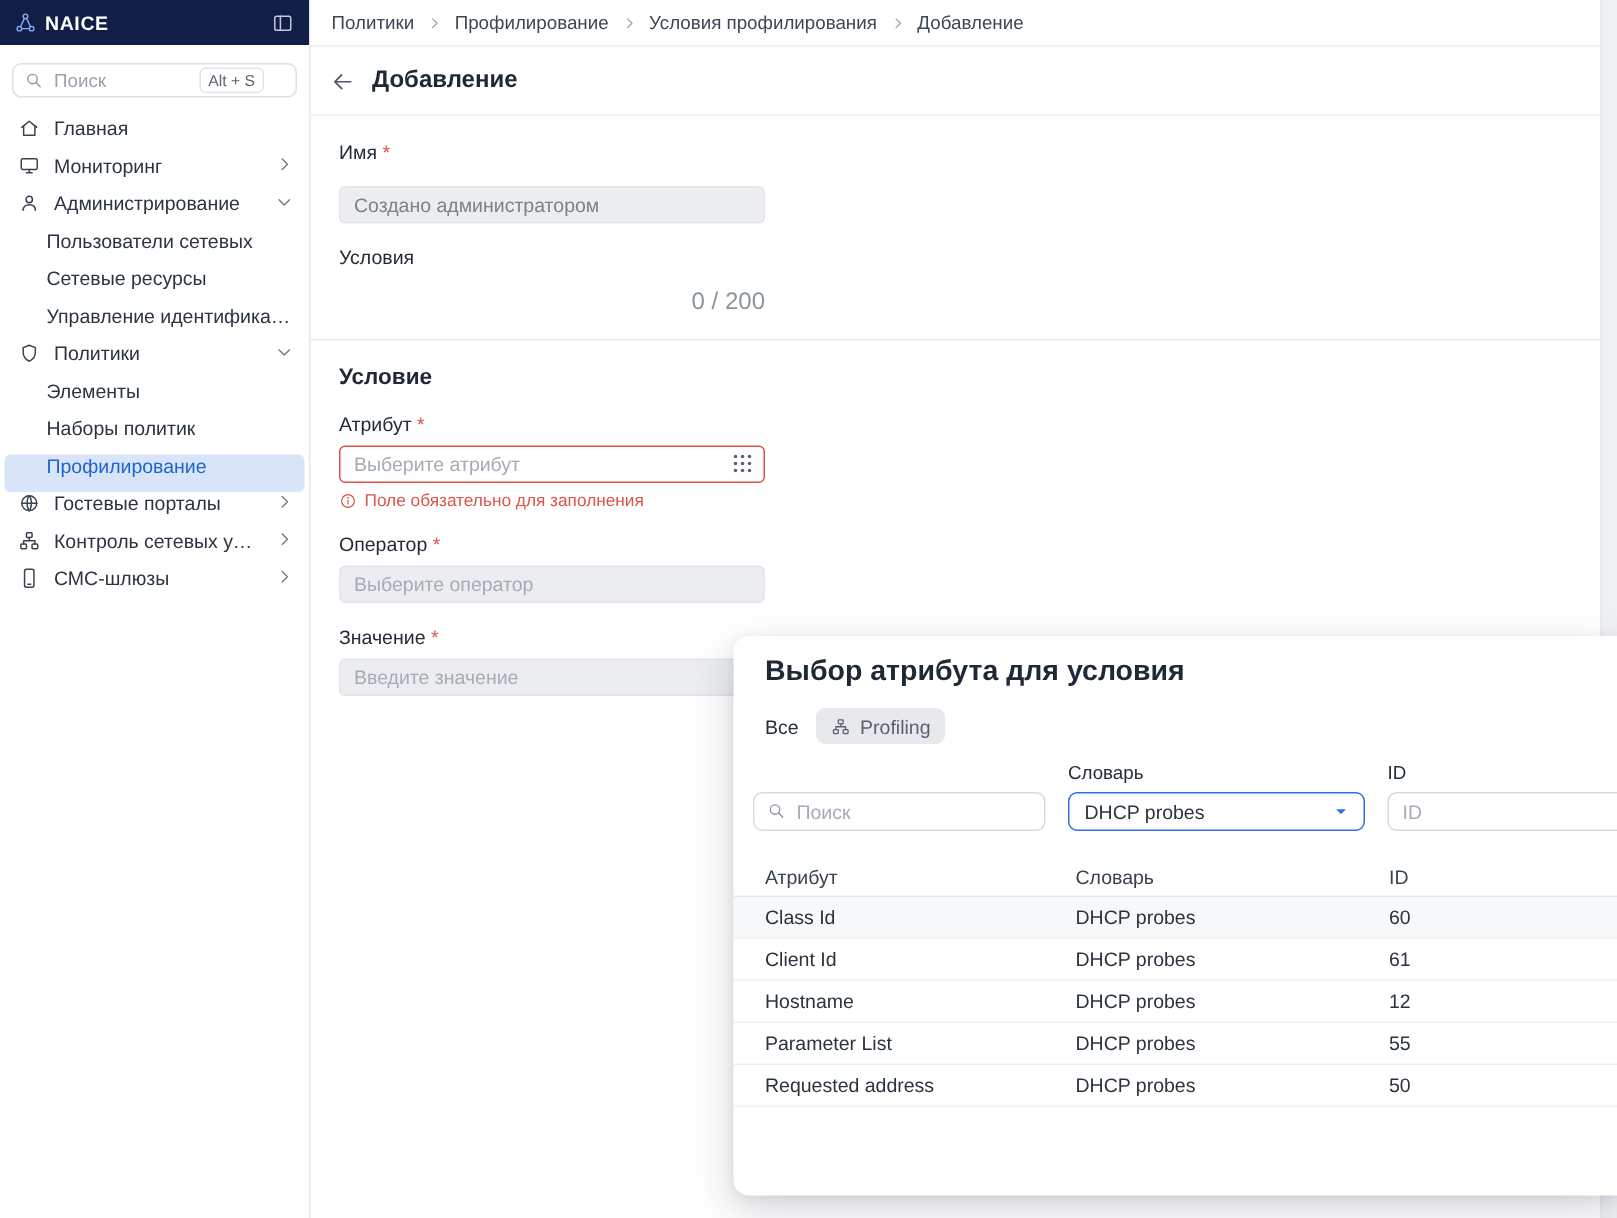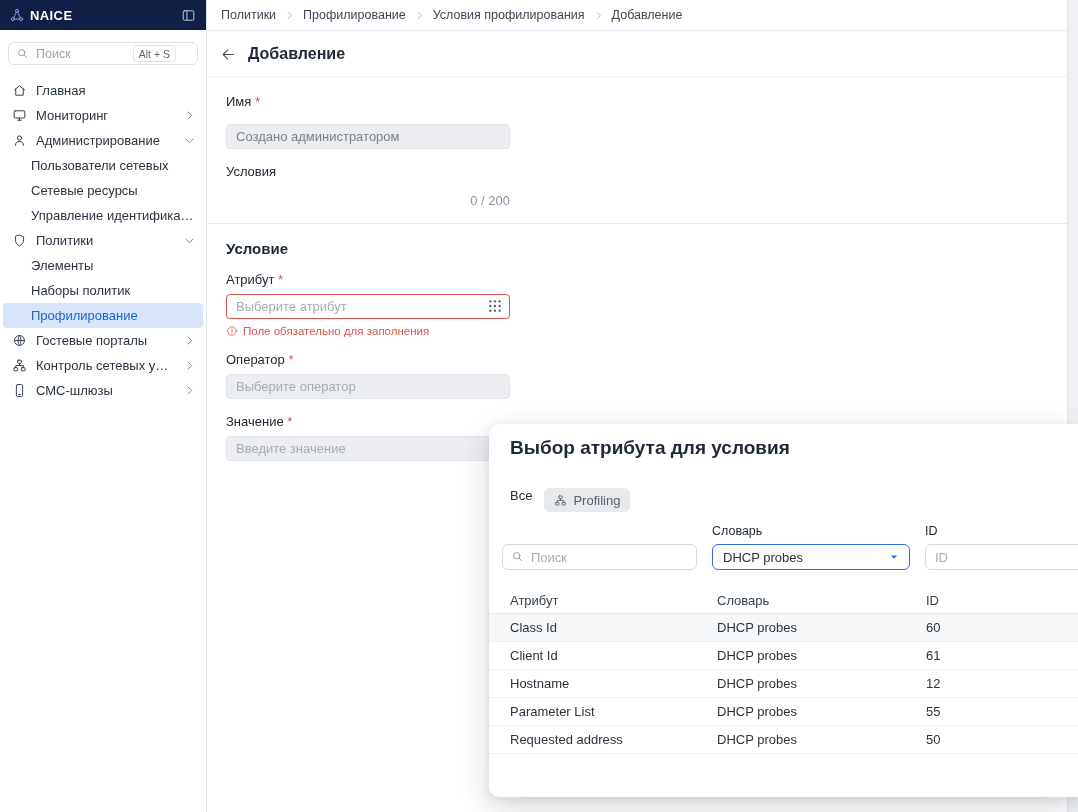--- a/index.html
+++ b/index.html
@@ -18,21 +18,21 @@
   .collapse { background:none; border:0; padding:0; color:#c2cadd; cursor:pointer; display:flex; }
   .collapse svg { width:15px; height:15px; }
   .sb-search { position:relative; margin:12px 8px 13px; }
   .sb-search input { width:100%; box-sizing:border-box; height:23px; border:1px solid #dcdfe4; border-radius:6px;
                      padding:0 54px 0 27px; font-size:12.5px; color:#2a333e; outline:none; font-family:inherit; }
   .sb-search input::placeholder { color:#9aa3ad; }
   .s-ic { position:absolute; left:8px; top:5px; width:13px; height:13px; color:#8a929c; }
   .kbd { position:absolute; right:22px; top:3px; font-size:10.5px; color:#5a6470; border:1px solid #e0e3e8;
          border-radius:4px; padding:1.5px 5px; background:#fff; }
   .sb-nav { font-size:13px; }
-  .nav-item { display:flex; align-items:center; height:25px; padding:0 10px 0 12px; gap:9px;
+  .nav-item { display:flex; height:25px; padding:0 10px 0 12px; gap:9px;
               color:#2b3440; cursor:pointer; }
   .nav-item .nav-ic { width:15px; height:15px; color:#39424e; flex:none; }
   .nav-label { white-space:nowrap; overflow:hidden; text-overflow:ellipsis; flex:1; }
   .chev { width:13px; height:13px; color:#6d7683; flex:none; }
   .nav-item.sub { padding-left:31px; }
   .nav-item.selected { background:#d8e5f8; color:#1e63d3; border-radius:4px; margin:0 3px; padding-left:28px; }
 
   
   .gutter { position:absolute; right:0; top:0; width:11px; height:100%; background:#eef0f3;
             border-left:1px solid #e4e7ea; box-sizing:border-box; z-index:1; }
@@ -48,38 +48,38 @@
 
   .form { padding:17px 0 0 19px; }
   .field { margin-bottom:15px; }
   .field label { display:block; font-size:13px; color:#222b37; margin-bottom:7px; }
   .req { color:#d9544a; }
   .txt { box-sizing:border-box; width:284px; height:25px; border:1px solid #d6dade; border-radius:4px;
          padding:0 9px; font-size:13px; color:#2a333e; font-family:inherit; outline:none; background:#fff; }
   .txt::placeholder { color:#a4acb5; }
   .txt:disabled { background:#ebedf0; border-color:#e1e4e8; color:#79828c; }
   textarea.txt { height:74px; padding:6px 9px; resize:none; display:block; }
-  .counter { width:284px; text-align:right; font-size:13px; color:#8b939d; margin-top:14px; }
+  .counter { width:284px; text-align:right; font-size:16px; color:#8b939d; margin-top:14px; }
   .divider { border:0; border-top:1px solid #e9ebef; margin:8px 0 0 -19px; }
   .section-h { font-size:15px; font-weight:bold; color:#1e2836; margin:16px 0 15px; }
   .input-wrap { position:relative; width:284px; }
   .input-wrap .txt { width:100%; padding-right:30px; }
   .txt.error { border-color:#d9544a; }
   .picker { position:absolute; right:7px; top:4px; background:none; border:0; padding:0; color:#5a6472;
             cursor:pointer; display:flex; }
   .picker svg { width:16px; height:16px; }
   .error-row { display:flex; align-items:center; gap:5px; margin-top:6px; color:#d9544a; font-size:11.5px; }
   .error-row svg { width:12px; height:12px; flex:none; }
 
   
   .modal { position:absolute; left:489px; top:424px; right:0; bottom:15px; background:#fff;
            border-radius:10px 0 0 10px; z-index:5; overflow:hidden;
            box-shadow:0 10px 30px rgba(25,35,55,.18), 0 2px 8px rgba(25,35,55,.08); }
   .modal h2 { margin:13px 0 0 21px; font-size:19px; color:#1e2836; }
-  .tabs { display:flex; align-items:flex-start; gap:12px; margin:29px 0 0 21px; }
+  .tabs { display:flex; align-items:center; gap:12px; margin:13px 0 0 21px; }
   .tab { background:none; border:0; padding:0; font-size:13px; color:#232d39; cursor:pointer; font-family:inherit; }
   .chip { display:flex; align-items:center; gap:6px; background:#e7e9ed; border:0; border-radius:6px;
           padding:4.5px 10px; font-size:13px; color:#57616d; cursor:pointer; font-family:inherit; }
   .chip svg { width:13px; height:13px; }
   .filters { display:flex; align-items:flex-end; gap:15px; margin:12px 0 0 13px; }
   .f-search { position:relative; }
   .f-search input { box-sizing:border-box; width:195px; height:26px; border:1px solid #d6dade; border-radius:6px;
                     padding:0 8px 0 28px; font-size:13px; font-family:inherit; color:#2a333e; outline:none; }
   .f-search input::placeholder { color:#a4acb5; }
   .f-search svg { position:absolute; left:9px; top:6px; width:13px; height:13px; color:#8a929c; }

